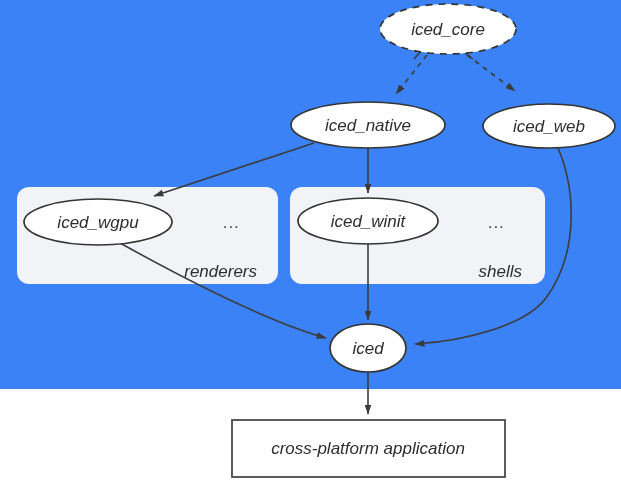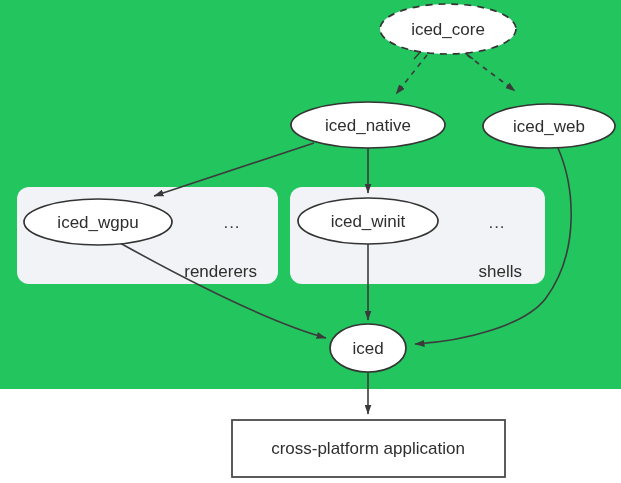--- a/index.html
+++ b/index.html
@@ -7,21 +7,22 @@
     padding: 0;
     background: #ffffff;
     width: 621px;
     height: 483px;
     overflow: hidden;
   }
   .canvas {
     position: relative;
     width: 621px;
     height: 389px;
-    background: #22c55e;
+    background: #3b82f6;
+    font-style: italic;
   }
   svg text {
     font-family: "Liberation Sans", sans-serif;
     fill: #2e2e2e;
   }
   .node-label { font-size: 17px; }
   .dots-label { font-size: 17px; fill: #3d3d3d; letter-spacing: 1px; }
   .group-label { font-size: 17px; }
   .box-label { font-size: 17px; }
 </style>

